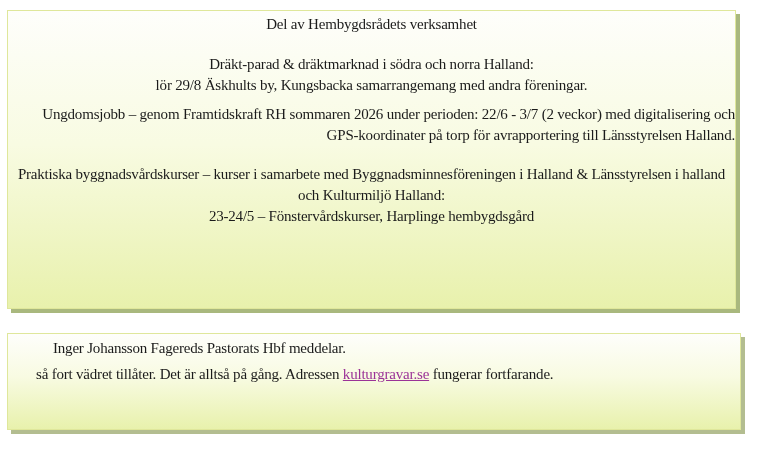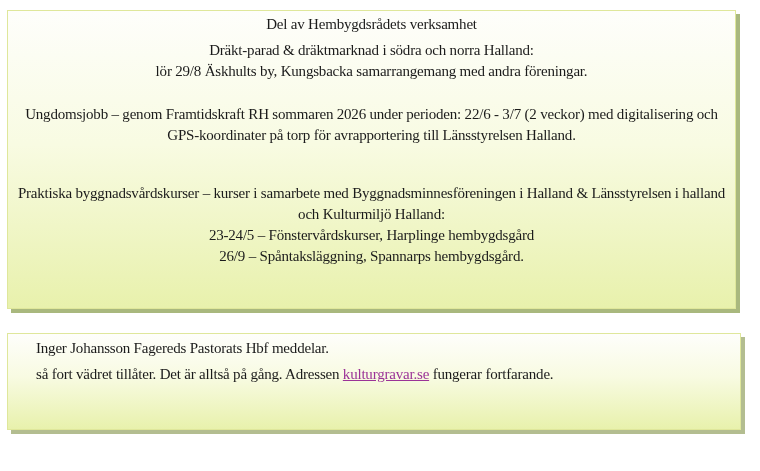--- a/index.html
+++ b/index.html
@@ -38,24 +38,24 @@
     padding: 4px 10px 0 28px;
     text-align: left;
   }
   .line {
     font-size: 15px;
     line-height: 21px;
     letter-spacing: -0.2px;
     white-space: nowrap;
   }
   .panel1 .title { margin-top: 3px; }
-  .panel1 .group-1 { margin-top: 5px; font-family: Liberation Serif, serif; }
-  .panel1 .group-2 { margin-top: 22px; }
-  .panel1 .group-3 { margin-top: 37px; }
-  .panel2 .heading { margin-top: 0; }
+  .panel1 .group-1 { margin-top: 19px; font-family: Liberation Serif, serif; }
+  .panel1 .group-2 { margin-top: 8px; text-align: right; }
+  .panel1 .group-3 { margin-top: 18px; }
+  .panel2 .heading { margin-top: 0; margin-left: 17px; }
   .panel2 .para { margin-top: 5px; }
   a.link {
     color: #9b3397;
     text-decoration: underline;
     text-align: right;
   }
 </style>
 </head>
 <body>
 
@@ -69,21 +69,20 @@
 
   <div class="group group-2">
     <div class="line">Ungdomsjobb – genom Framtidskraft RH sommaren 2026 under perioden: 22/6 - 3/7 (2 veckor) med digitalisering och</div>
     <div class="line">GPS-koordinater på torp för avrapportering till Länsstyrelsen Halland.</div>
   </div>
 
   <div class="group group-3">
     <div class="line">Praktiska byggnadsvårdskurser – kurser i samarbete med Byggnadsminnesföreningen i Halland &amp; Länsstyrelsen i halland</div>
     <div class="line">och Kulturmiljö Halland:</div>
     <div class="line">23-24/5 – Fönstervårdskurser, Harplinge hembygdsgård</div>
-    <div class="line">26/9 – Spåntaksläggning, Spannarps hembygdsgård.</div>
   </div>
 </div>
 
 <div class="panel panel2">
   <div class="line heading">Inger Johansson Fagereds Pastorats Hbf meddelar.</div>
   <div class="para">
     <div class="line"><span>så fort vädret tillåter. Det är alltså på gång. Adressen </span><a href="#" class="link">kulturgravar.se</a><span> fungerar fortfarande.</span></div>
   </div>
 </div>
 

